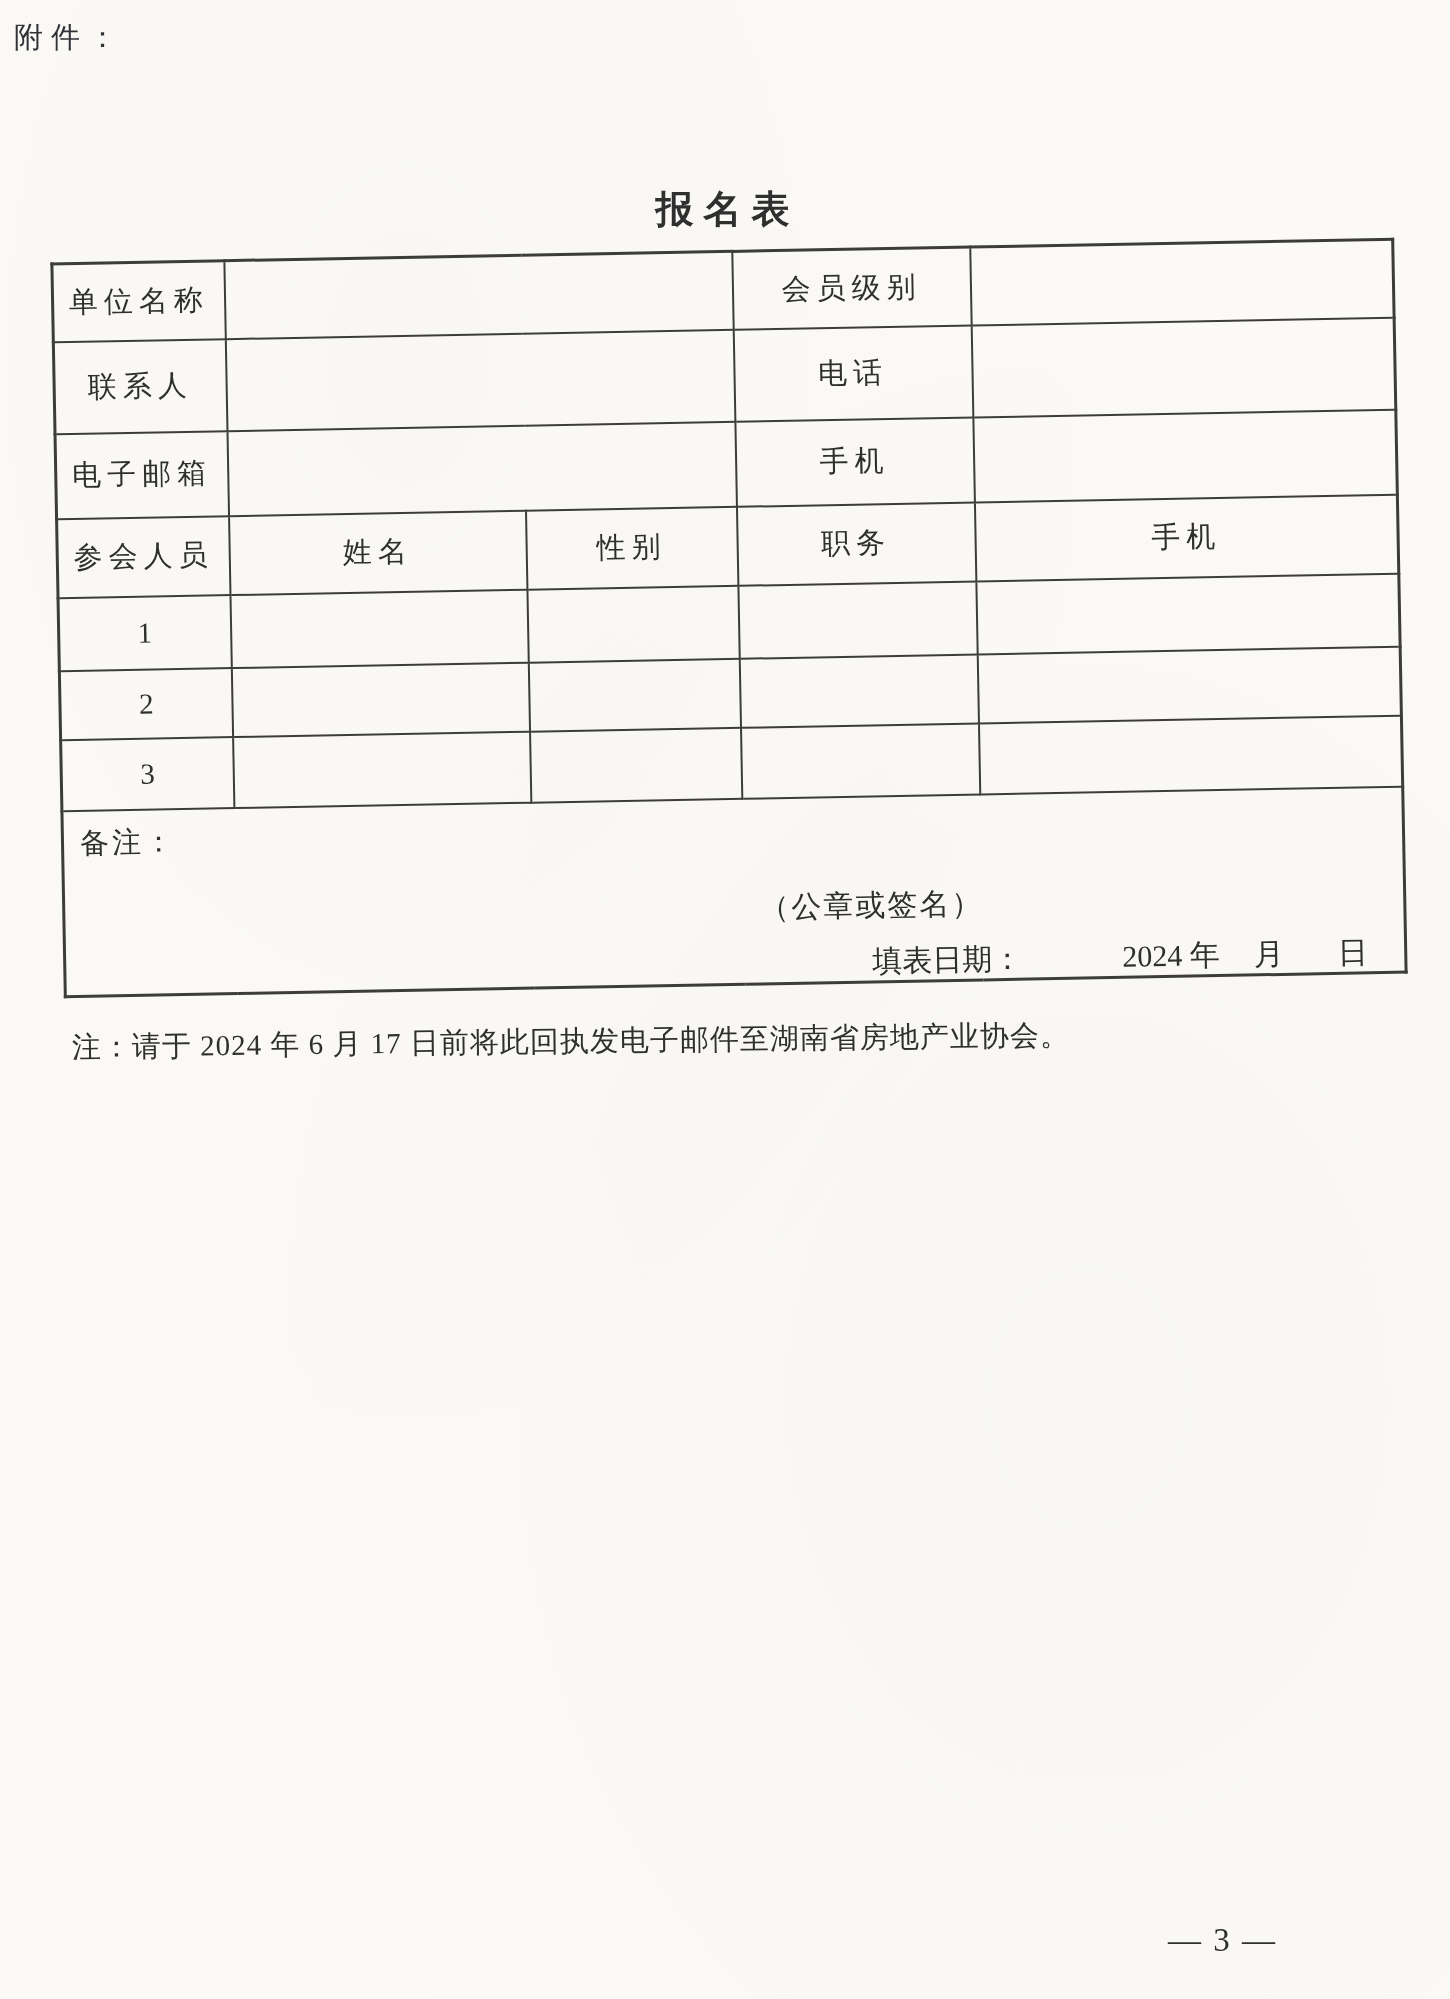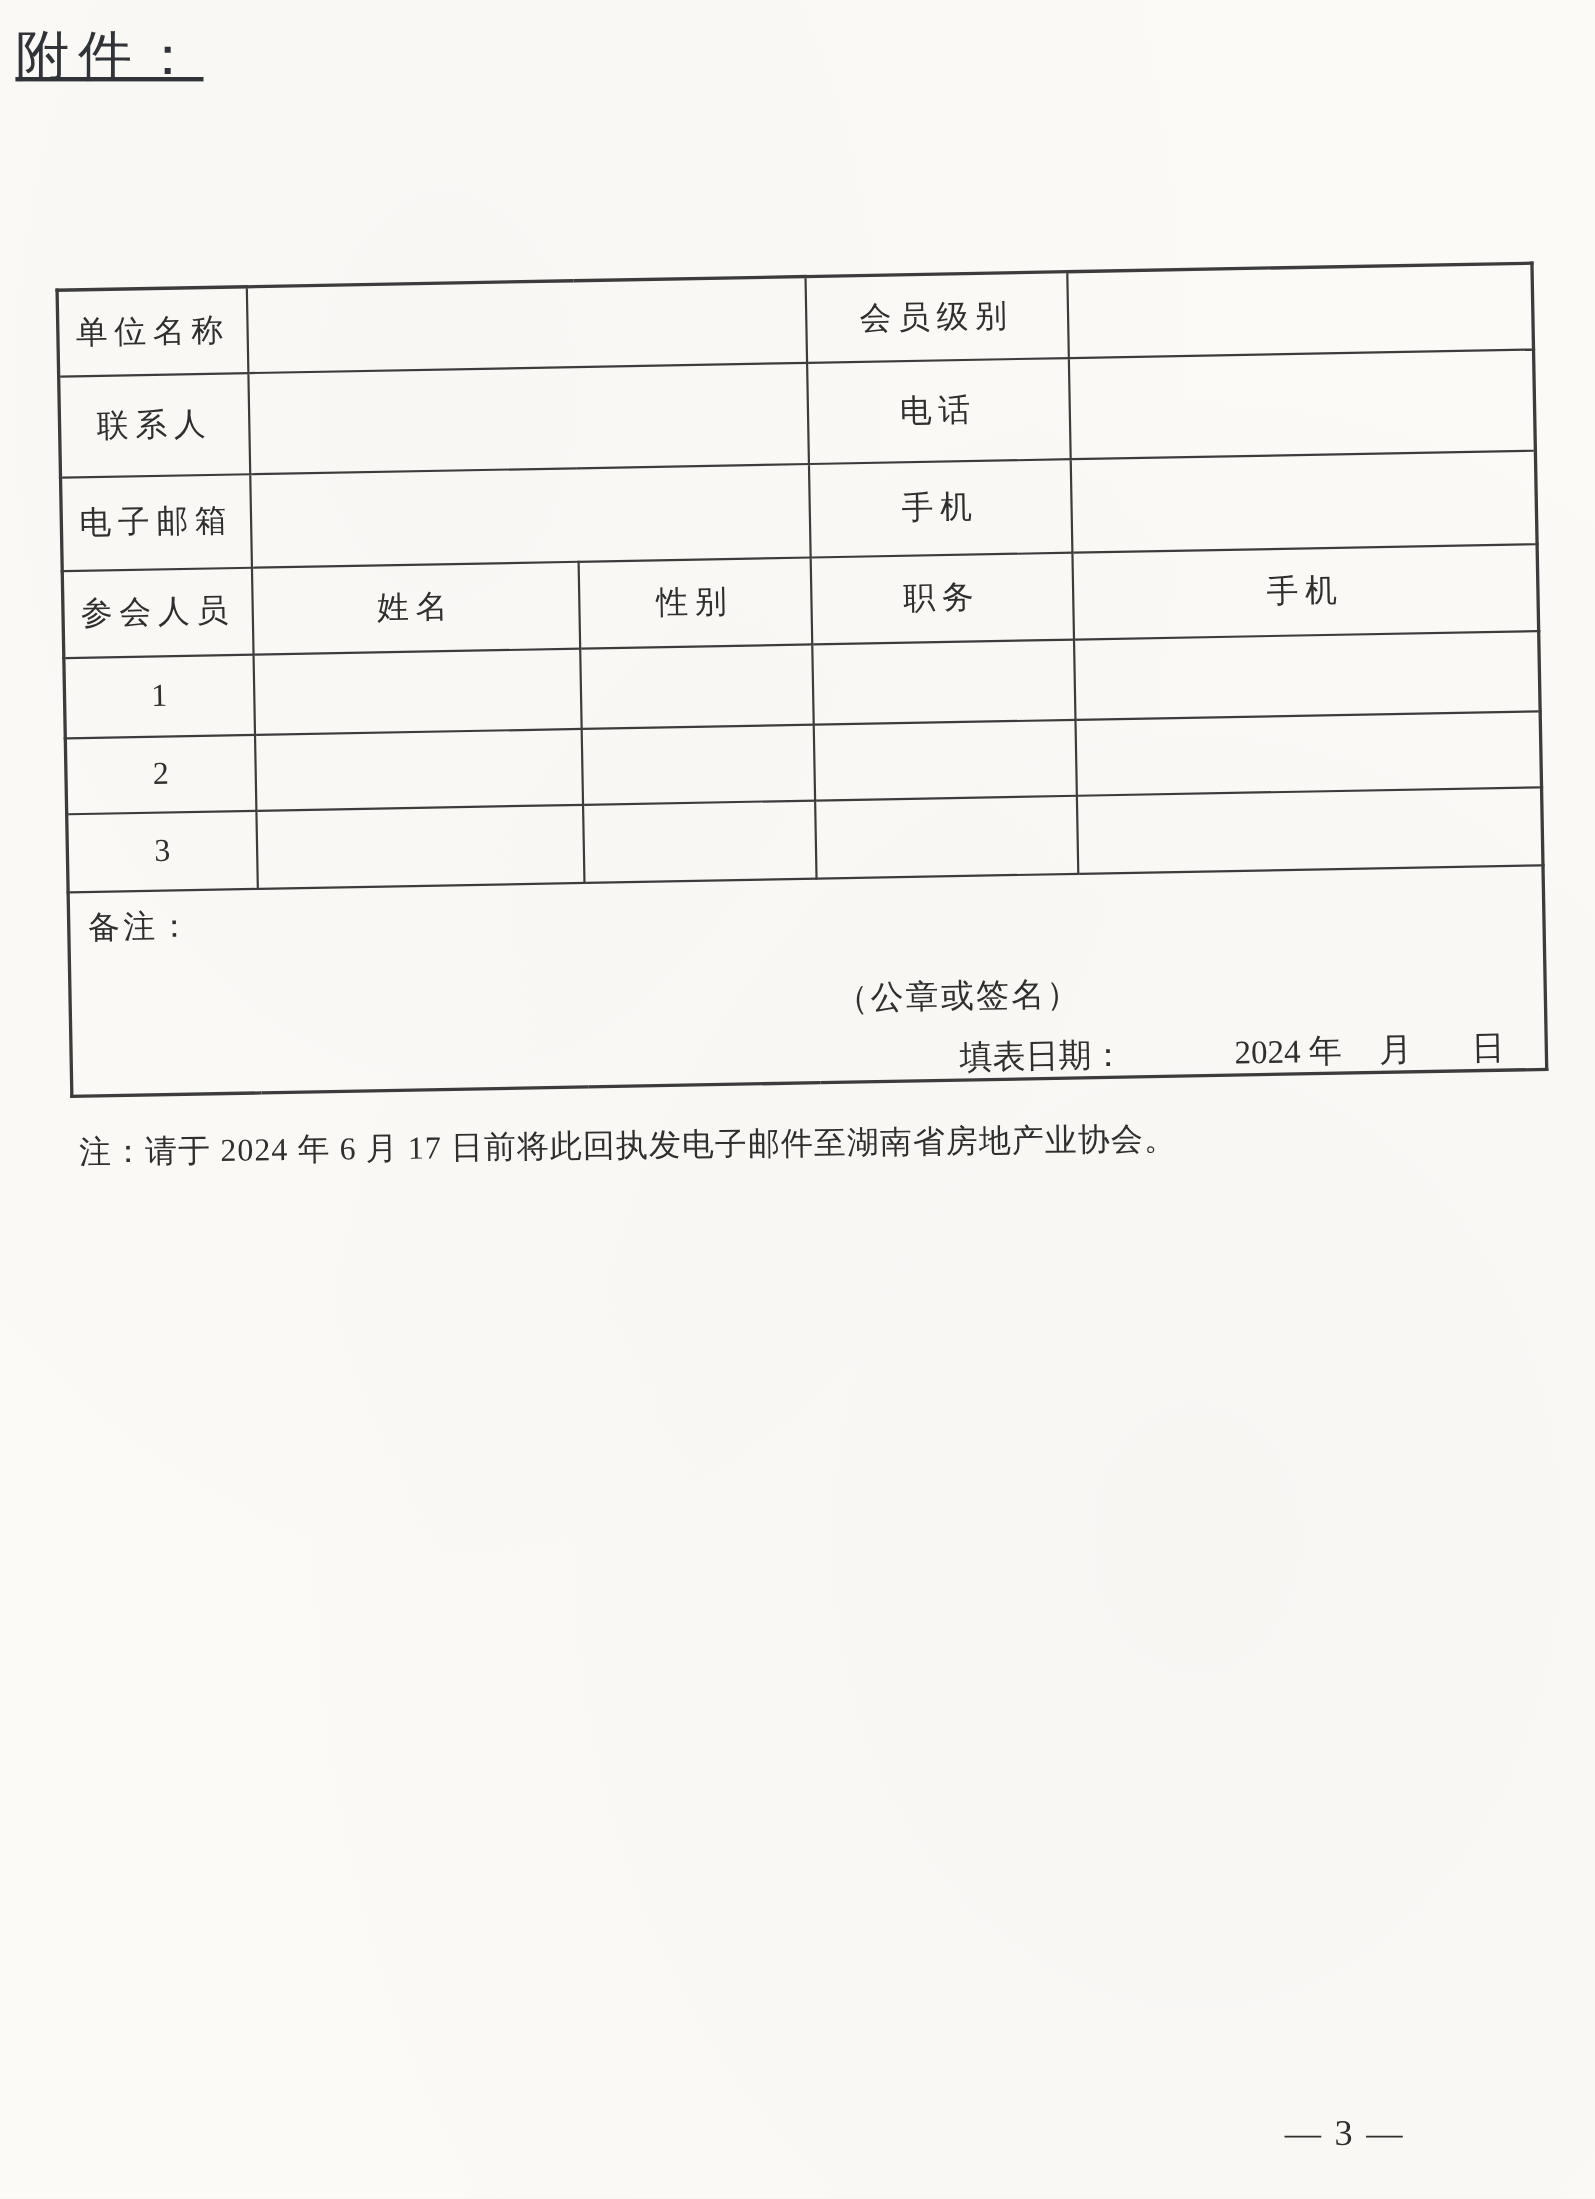--- a/index.html
+++ b/index.html
@@ -23,24 +23,23 @@
       radial-gradient(ellipse at 75% 70%, rgba(0,0,0,0.015), rgba(0,0,0,0) 60%),
       var(--paper);
     color: var(--ink);
     overflow: hidden;
   }
 
   .attachment {
     position: absolute;
     left: 14px;
     top: 18px;
-    font-size: 49px;
+    font-size: 29px;
     letter-spacing: 8px;
     color: #303338;
-    text-decoration: underline;
   }
 
   .form-title {
     position: absolute;
     left: 57px;
     top: 184px;
     width: 1341px;
     text-align: center;
     font-size: 38px;
     font-weight: bold;
@@ -128,20 +127,21 @@
     letter-spacing: 2px;
   }
 </style>
 </head>
 <body>
 
 <div class="page">
 
   <div class="attachment">附件：</div>
 
+  <div class="form-title">报名表</div>
 
   <div class="table-wrap">
     <table class="reg">
       <colgroup>
         <col style="width:172px">
         <col style="width:297px">
         <col style="width:211px">
         <col style="width:238px">
         <col style="width:423px">
       </colgroup>

